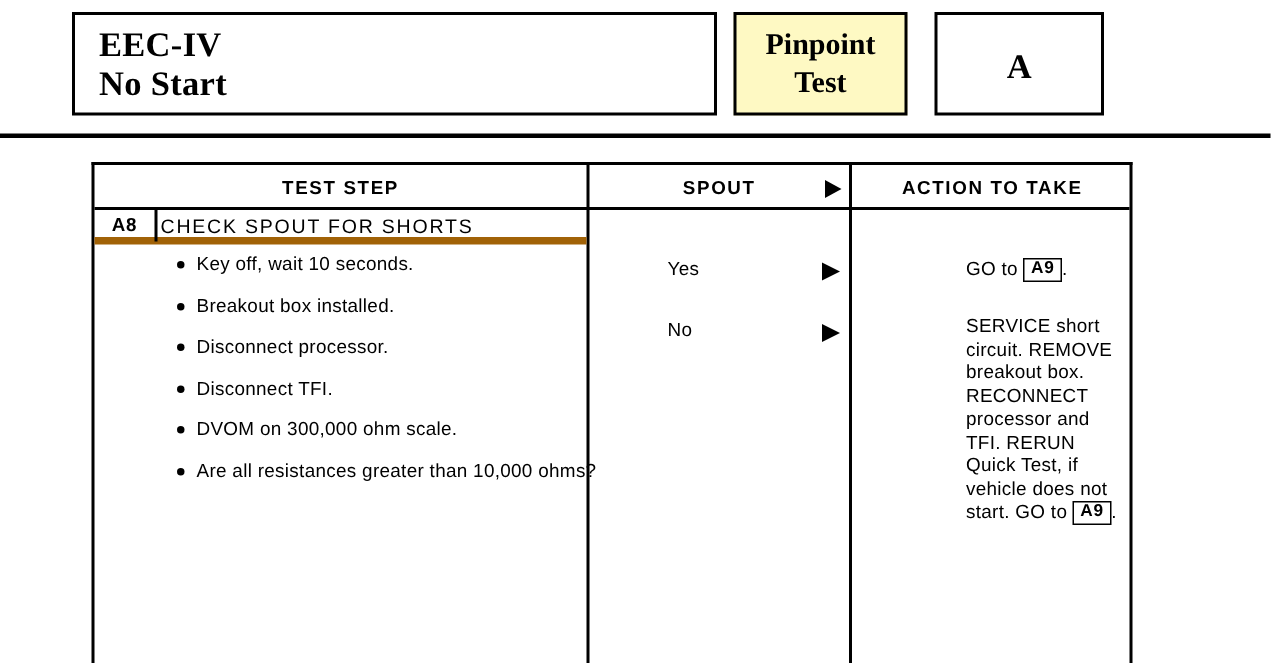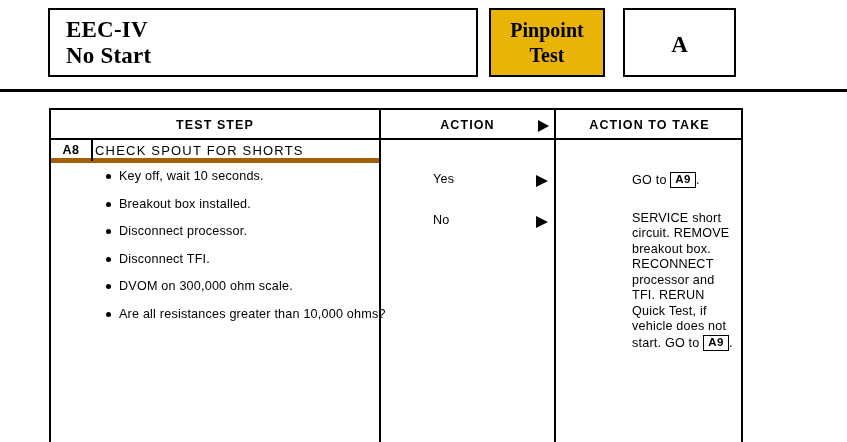--- a/index.html
+++ b/index.html
@@ -52,21 +52,21 @@
   .hdr-title-box .l1 { padding-top: 7px; }
 
   .hdr-pinpoint-box {
     position: absolute;
     left: 489px;
     top: 8px;
     width: 116px;
     height: 69px;
     border: 2px solid #000;
     box-sizing: border-box;
-    background: #eab308;
+    background: #fef9c3;
     text-align: center;
   }
   .hdr-pinpoint-box .line {
     font-family: "Liberation Serif", serif;
     font-weight: bold;
     font-size: 20px;
     line-height: 25px;
   }
   .hdr-pinpoint-box .l1 { padding-top: 8px; }
 
@@ -91,21 +91,21 @@
     left: 0;
     top: 89px;
     width: 847px;
     height: 3px;
     background: #000;
   }
 
   
   .table {
     position: absolute;
-    left: 49px;
+    left: 61px;
     top: 108px;
     width: 694px;
     height: 334px;
     border: 2px solid #000;
     border-bottom: none;
     box-sizing: border-box;
     background: #fff;
   }
 
   
@@ -293,21 +293,21 @@
     <div class="hdr-rule"></div>
   </div>
 
   <div class="table">
 
     <div class="col-div d1"></div>
     <div class="col-div d2"></div>
 
     <div class="thead">
       <div class="th c1">TEST STEP</div>
-      <div class="th c2">ACTION</div>
+      <div class="th c2">SPOUT</div>
       <div class="th-arrow"></div>
       <div class="th c3">ACTION TO TAKE</div>
     </div>
 
     <div class="step-row">
       <div class="step-id">A8</div>
       <div class="step-title">CHECK SPOUT FOR SHORTS</div>
     </div>
 
     <div class="steps">

